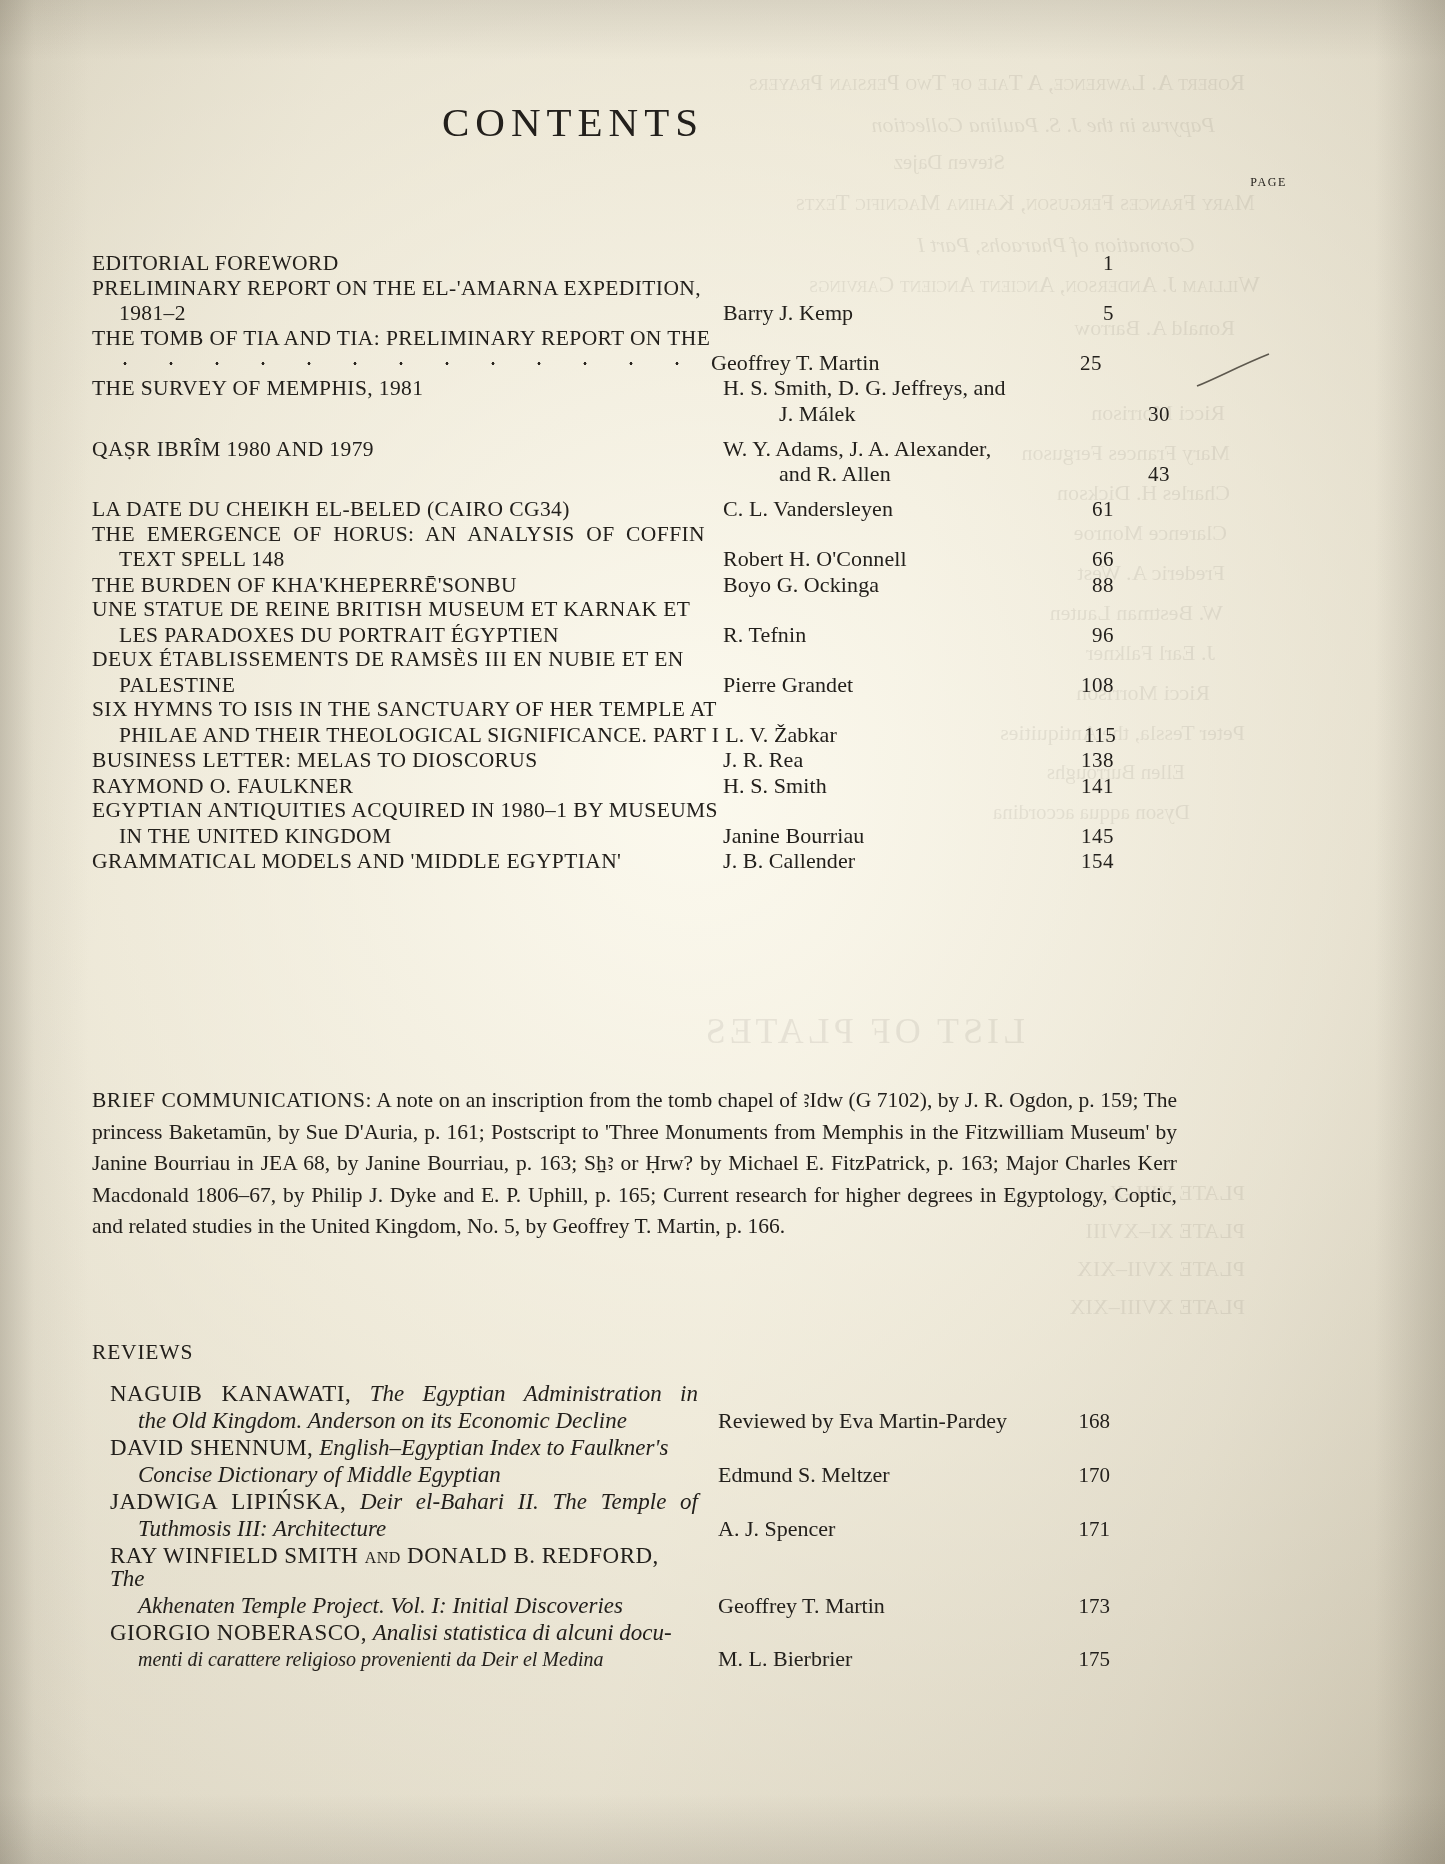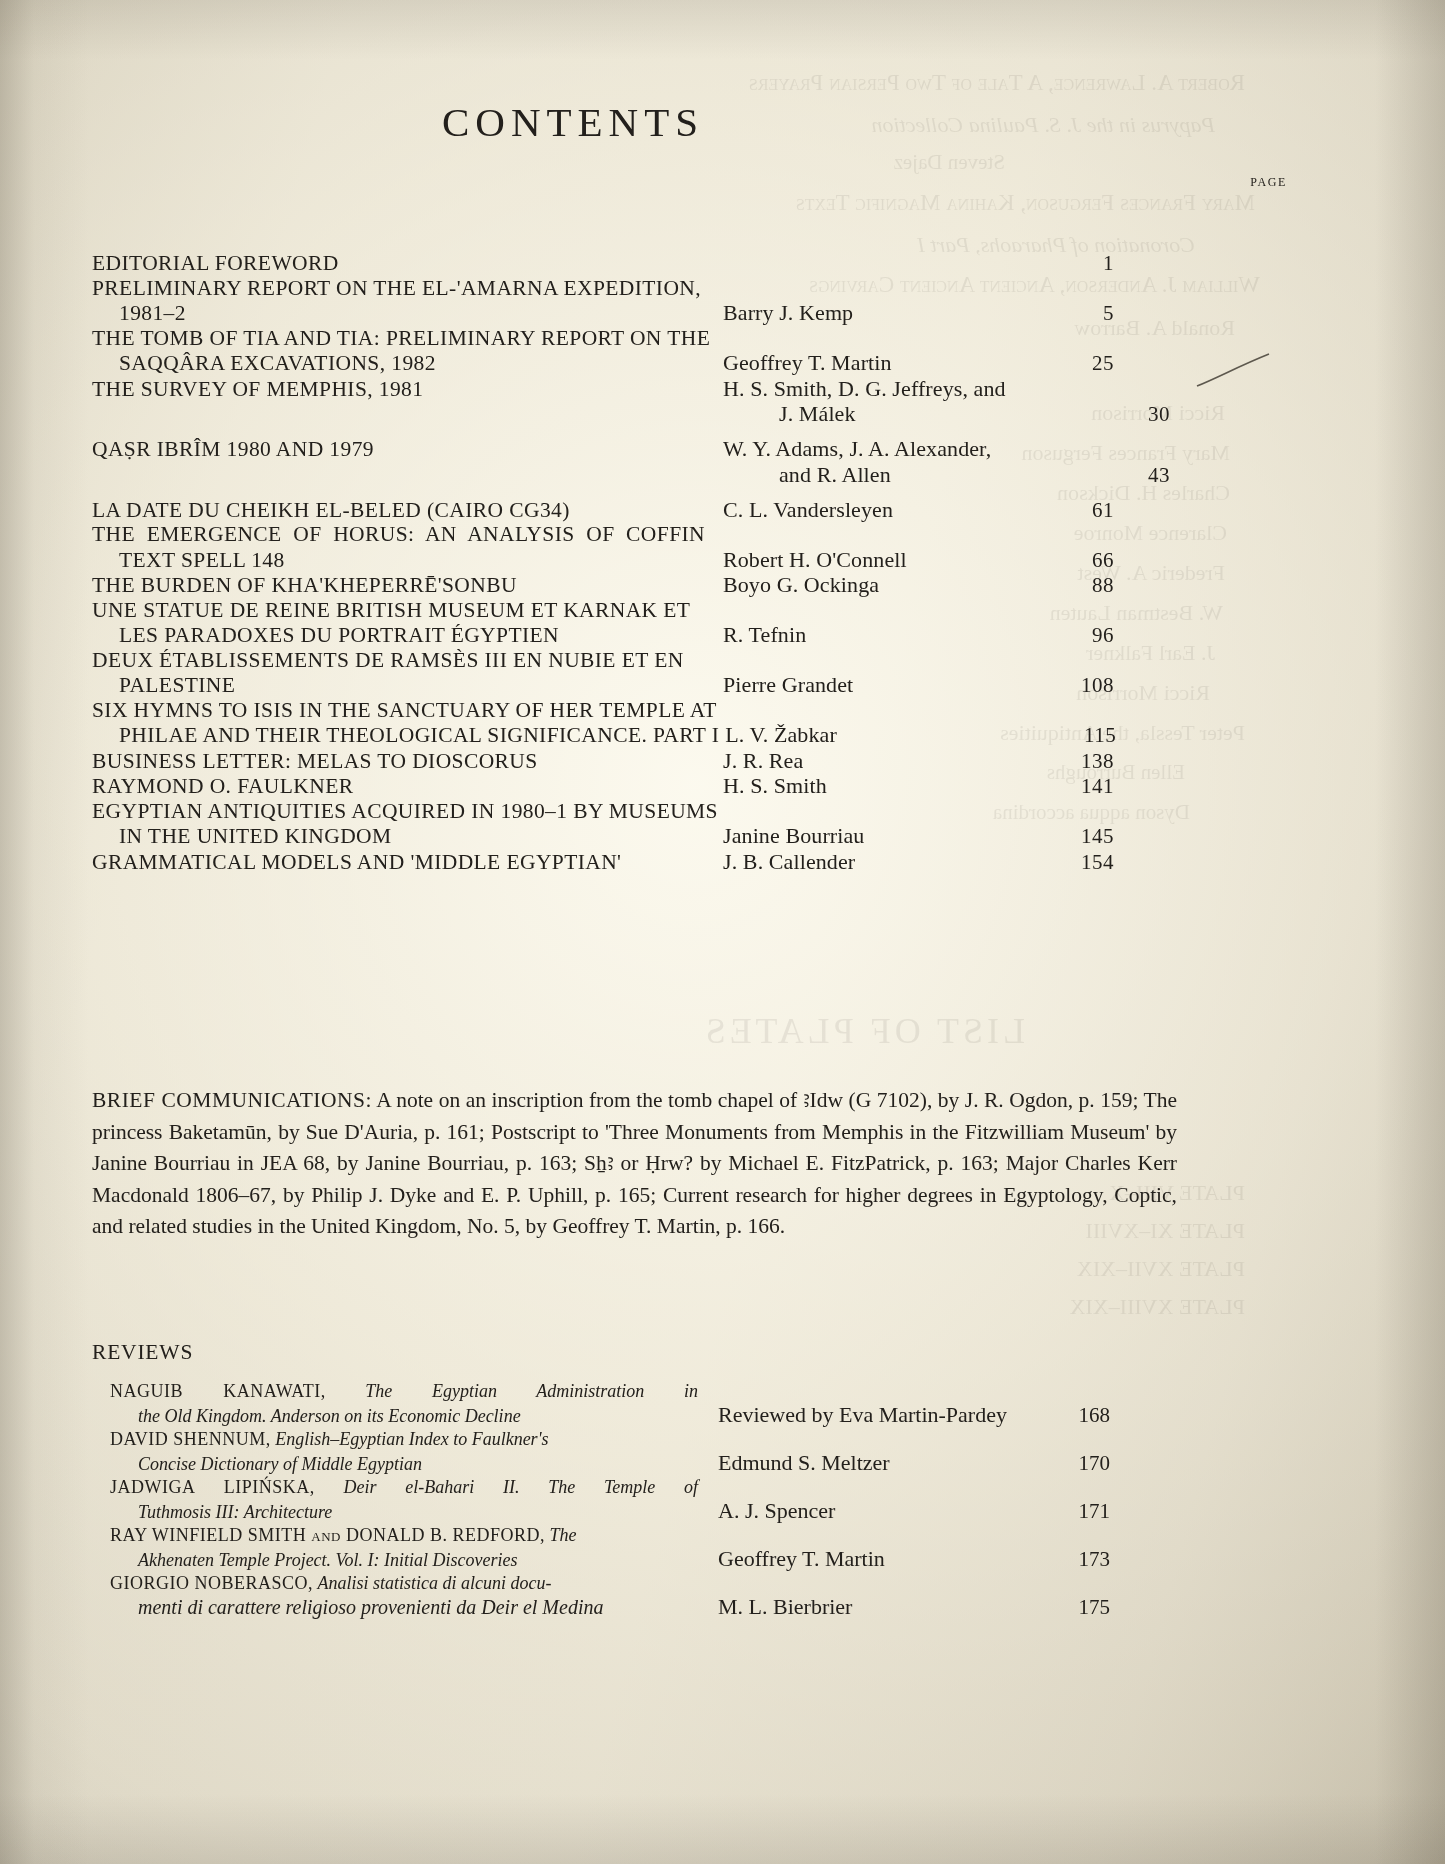--- a/index.html
+++ b/index.html
@@ -187,21 +187,21 @@
   }
   .rrow {
     display: flex;
     align-items: baseline;
     width: 1000px;
     line-height: 1.0;
     margin-bottom: 4px;
   }
   .rtitle {
     flex: 0 0 588px;
-    font-size: 18px;
+    font-size: 23px;
   }
   .rtitle .sc { font-variant: small-caps; letter-spacing: 0.5px; }
   .rtitle .it { font-style: italic; }
   .rtitle.indent { padding-left: 28px; flex-basis: 560px; }
   .rtitle.spread span.line {
     display: block;
     width: 100%;
     text-align: justify;
     text-align-last: justify;
   }
@@ -310,23 +310,20 @@
     </div>
 
     <div class="row">
       <div class="title-col">
           <span class="t">THE TOMB OF TIA AND TIA: PRELIMINARY REPORT ON THE</span>
         </div>
       <div class="author-col"></div>
       <div class="pg"></div>
     </div>
     <div class="row">
-      <div class="title-col indent">
-          <span class="t">SAQQÂRA EXCAVATIONS, 1982</span>
-        </div>
       <div class="leader"></div>
       <div class="author-col">Geoffrey T. Martin</div>
       <div class="pg num">25</div>
     </div>
 
     <div class="row">
       <div class="title-col">
           <span class="t">THE SURVEY OF MEMPHIS, 1981</span>
         </div>
       <div class="leader"></div>

